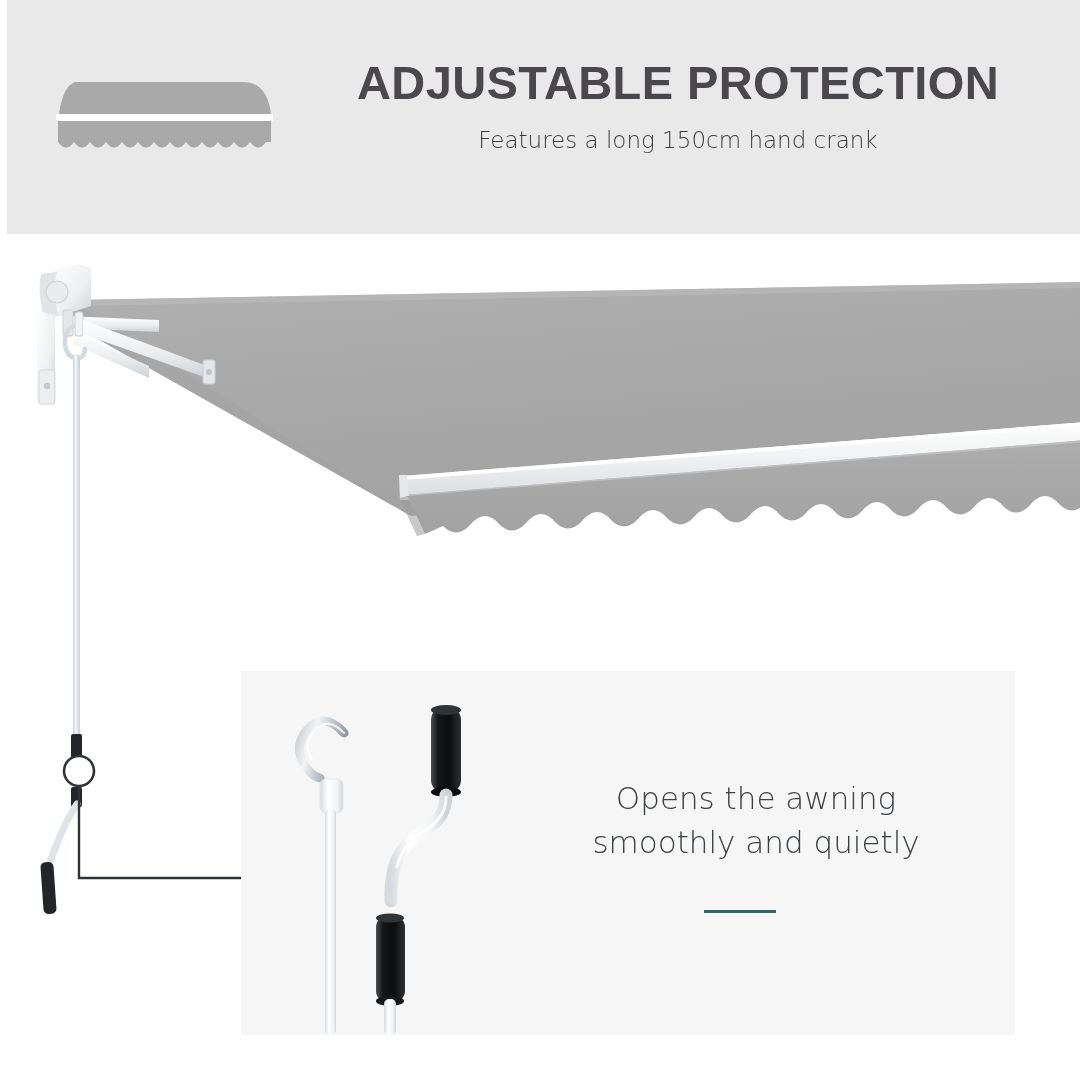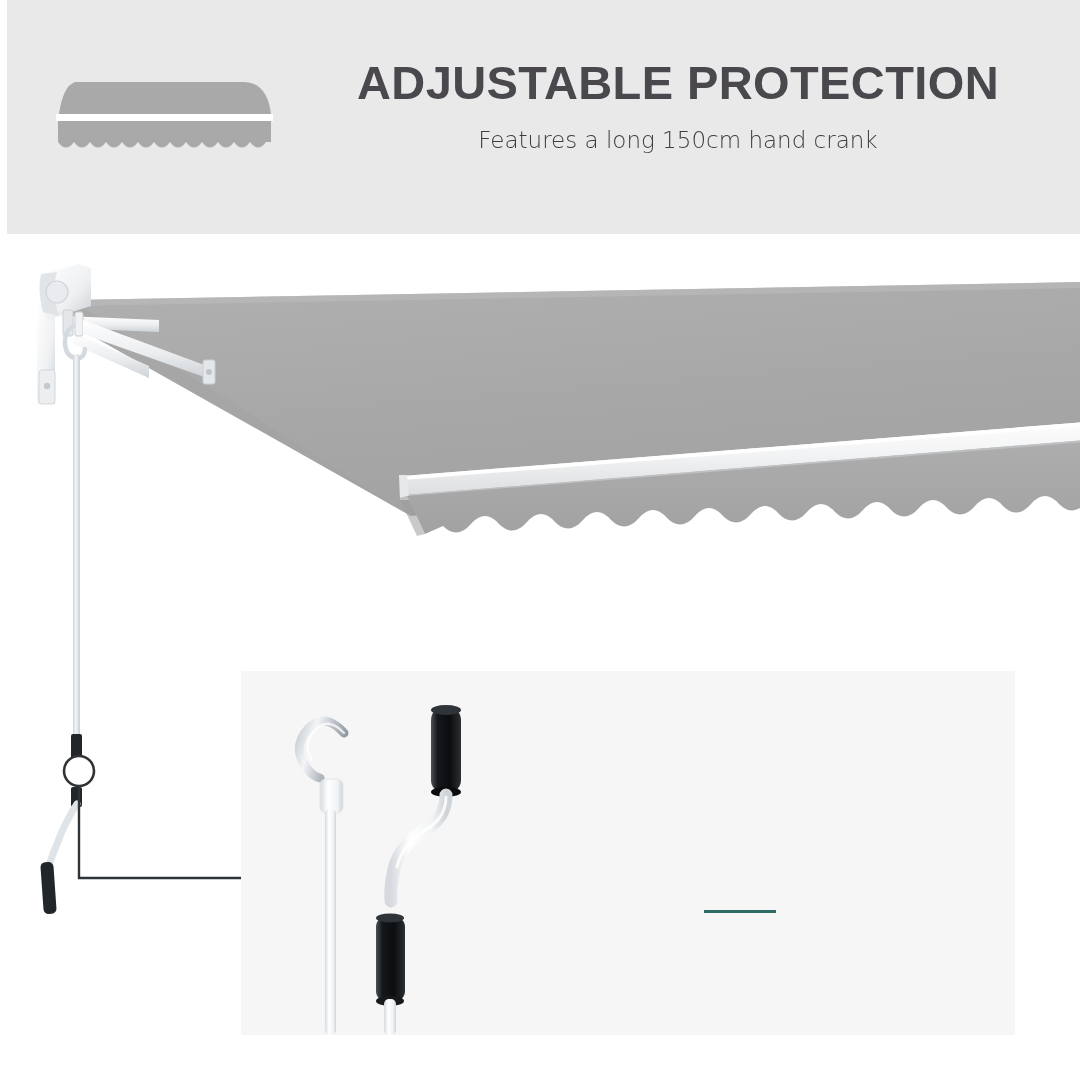--- a/index.html
+++ b/index.html
@@ -296,17 +296,21 @@
         <path d="M205 126 q0 20 -19 32 q-25 15 -30 38" fill="none" stroke="#ffffff" stroke-width="3" stroke-linecap="round" opacity="0.85"></path>
 
         <rect x="135" y="245" width="29" height="86" rx="11" fill="url(#gripGrad)"></rect>
         <ellipse cx="149" cy="247" rx="14" ry="4.5" fill="#2f3439"></ellipse>
         <ellipse cx="149" cy="330" rx="14" ry="5" fill="#17191c"></ellipse>
 
         <rect x="143" y="328" width="12" height="36" rx="5" fill="url(#poleGrad)"></rect>
       </g>
     </svg>
 
+    <div class="inset-text">
+      <div class="inset-line">Opens the awning</div>
+      <div class="inset-line">smoothly and quietly</div>
+    </div>
 
     <div class="inset-rule"></div>
   </div>
 
 </div>
 
 </body></html>

